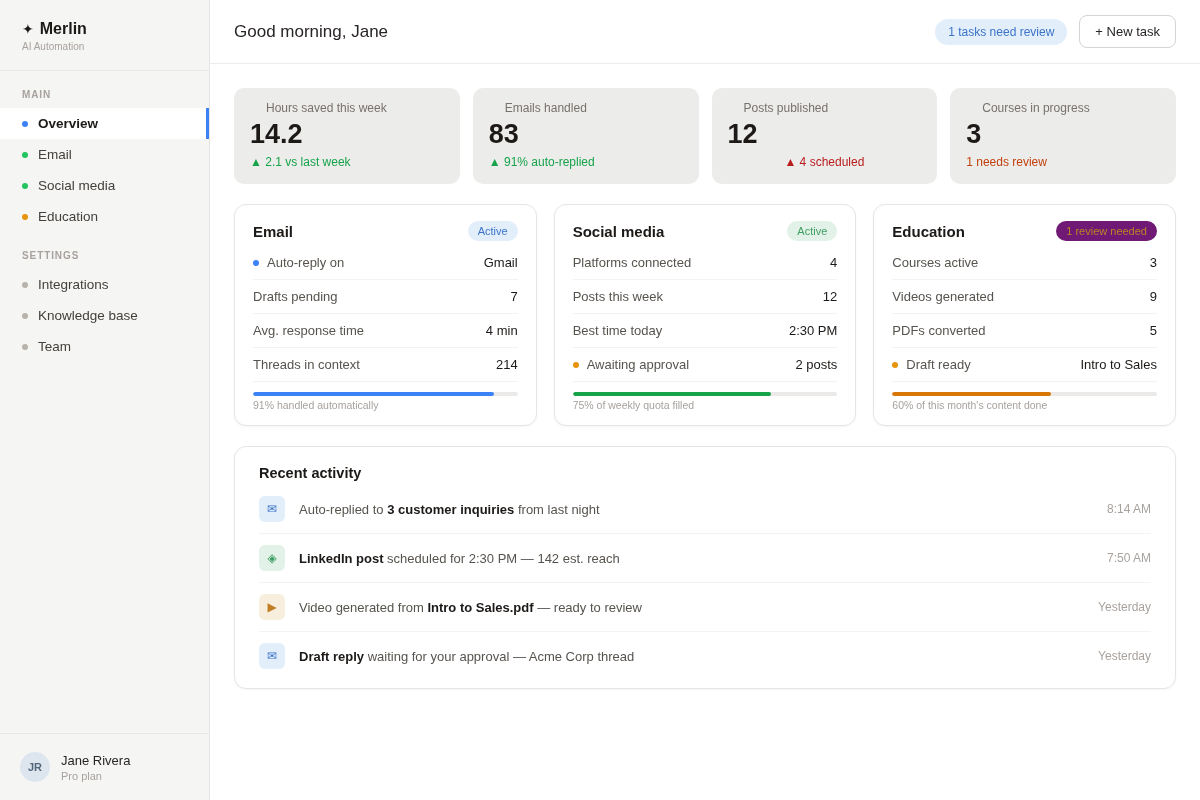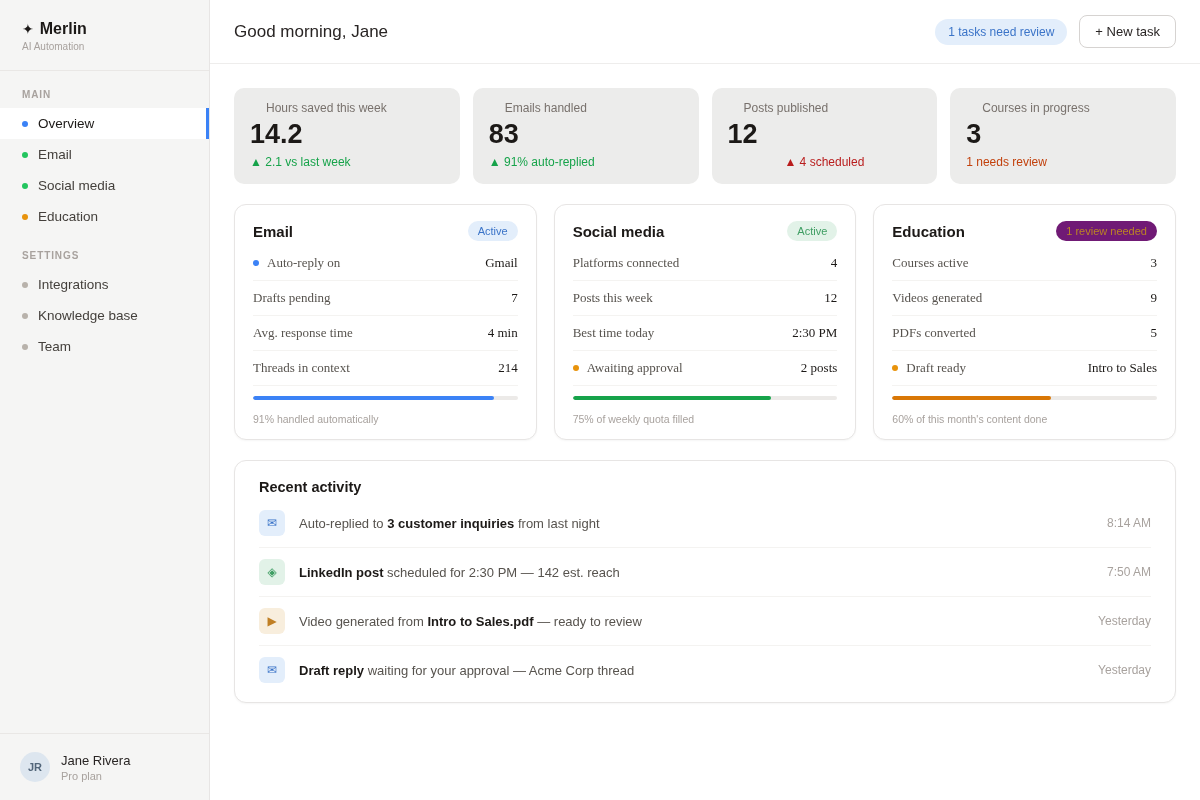--- a/index.html
+++ b/index.html
@@ -30,21 +30,21 @@
     font-size: 10px; font-weight: 700; letter-spacing: 0.9px;
     color: #a8a29e;
   }
   .nav-item {
     display: flex; align-items: center; gap: 10px;
     padding: 8px 22px;
     font-size: 13.5px; color: #44403c;
     cursor: pointer;
   }
   .nav-item.active {
-    background: #ffffff; color: #1c1917; font-weight: 400;
+    background: #ffffff; color: #1c1917; font-weight: 700;
     border-right: 3px solid #3b82f6;
     padding-right: 19px;
   }
   .dot { width: 6px; height: 6px; border-radius: 50%; background: #b8b2ab; flex: 0 0 6px; }
 
   .user-area {
     margin-top: auto;
     border-top: 1px solid #e9e7e5;
     padding: 18px 20px;
     display: flex; align-items: center; gap: 11px;
@@ -100,29 +100,28 @@
   .card-title { font-size: 15px; font-weight: 600; color: #1c1917; }
   .pill { font-size: 11px; padding: 4px 10px; border-radius: 999px; white-space: nowrap; }
   .pill-blue  { background: #e3eefb; color: #3b74c8; }
   .pill-green { background: #e2f2e8; color: #3f9e63; }
   .pill-amber { background: #701a75; color: #bb8425; }
 
   .card-row {
     display: flex; align-items: center; justify-content: space-between;
     padding: 9px 0; border-bottom: 1px solid #f4f3f1;
     font-size: 13px;
-    font-family: Liberation Serif, serif;
   }
   .card-row:last-of-type { border-bottom: none; }
   .row-label { display: flex; align-items: center; gap: 8px; color: #57534e; }
   .row-value { color: #1c1917; font-weight: 500; }
 
   .progress-track { height: 4px; background: #eceae8; border-radius: 2px; margin-top: 10px; overflow: hidden; }
   .progress-fill { height: 100%; border-radius: 2px; width: 0; }
-  .progress-caption { font-size: 10.5px; color: #a8a29e; margin-top: 13px; }
+  .progress-caption { font-size: 10.5px; color: #a8a29e; margin-top: 3px; }
 
   
   .activity-card {
     margin-top: 20px;
     background: #ffffff; border: 1px solid #e7e5e4; border-radius: 12px;
     padding: 18px 24px 8px;
     box-shadow: 0 1px 2px rgba(0,0,0,0.04);
   }
   .activity-title { font-size: 14.5px; font-weight: 600; color: #1c1917; margin-bottom: 4px; }
   .activity-item {

